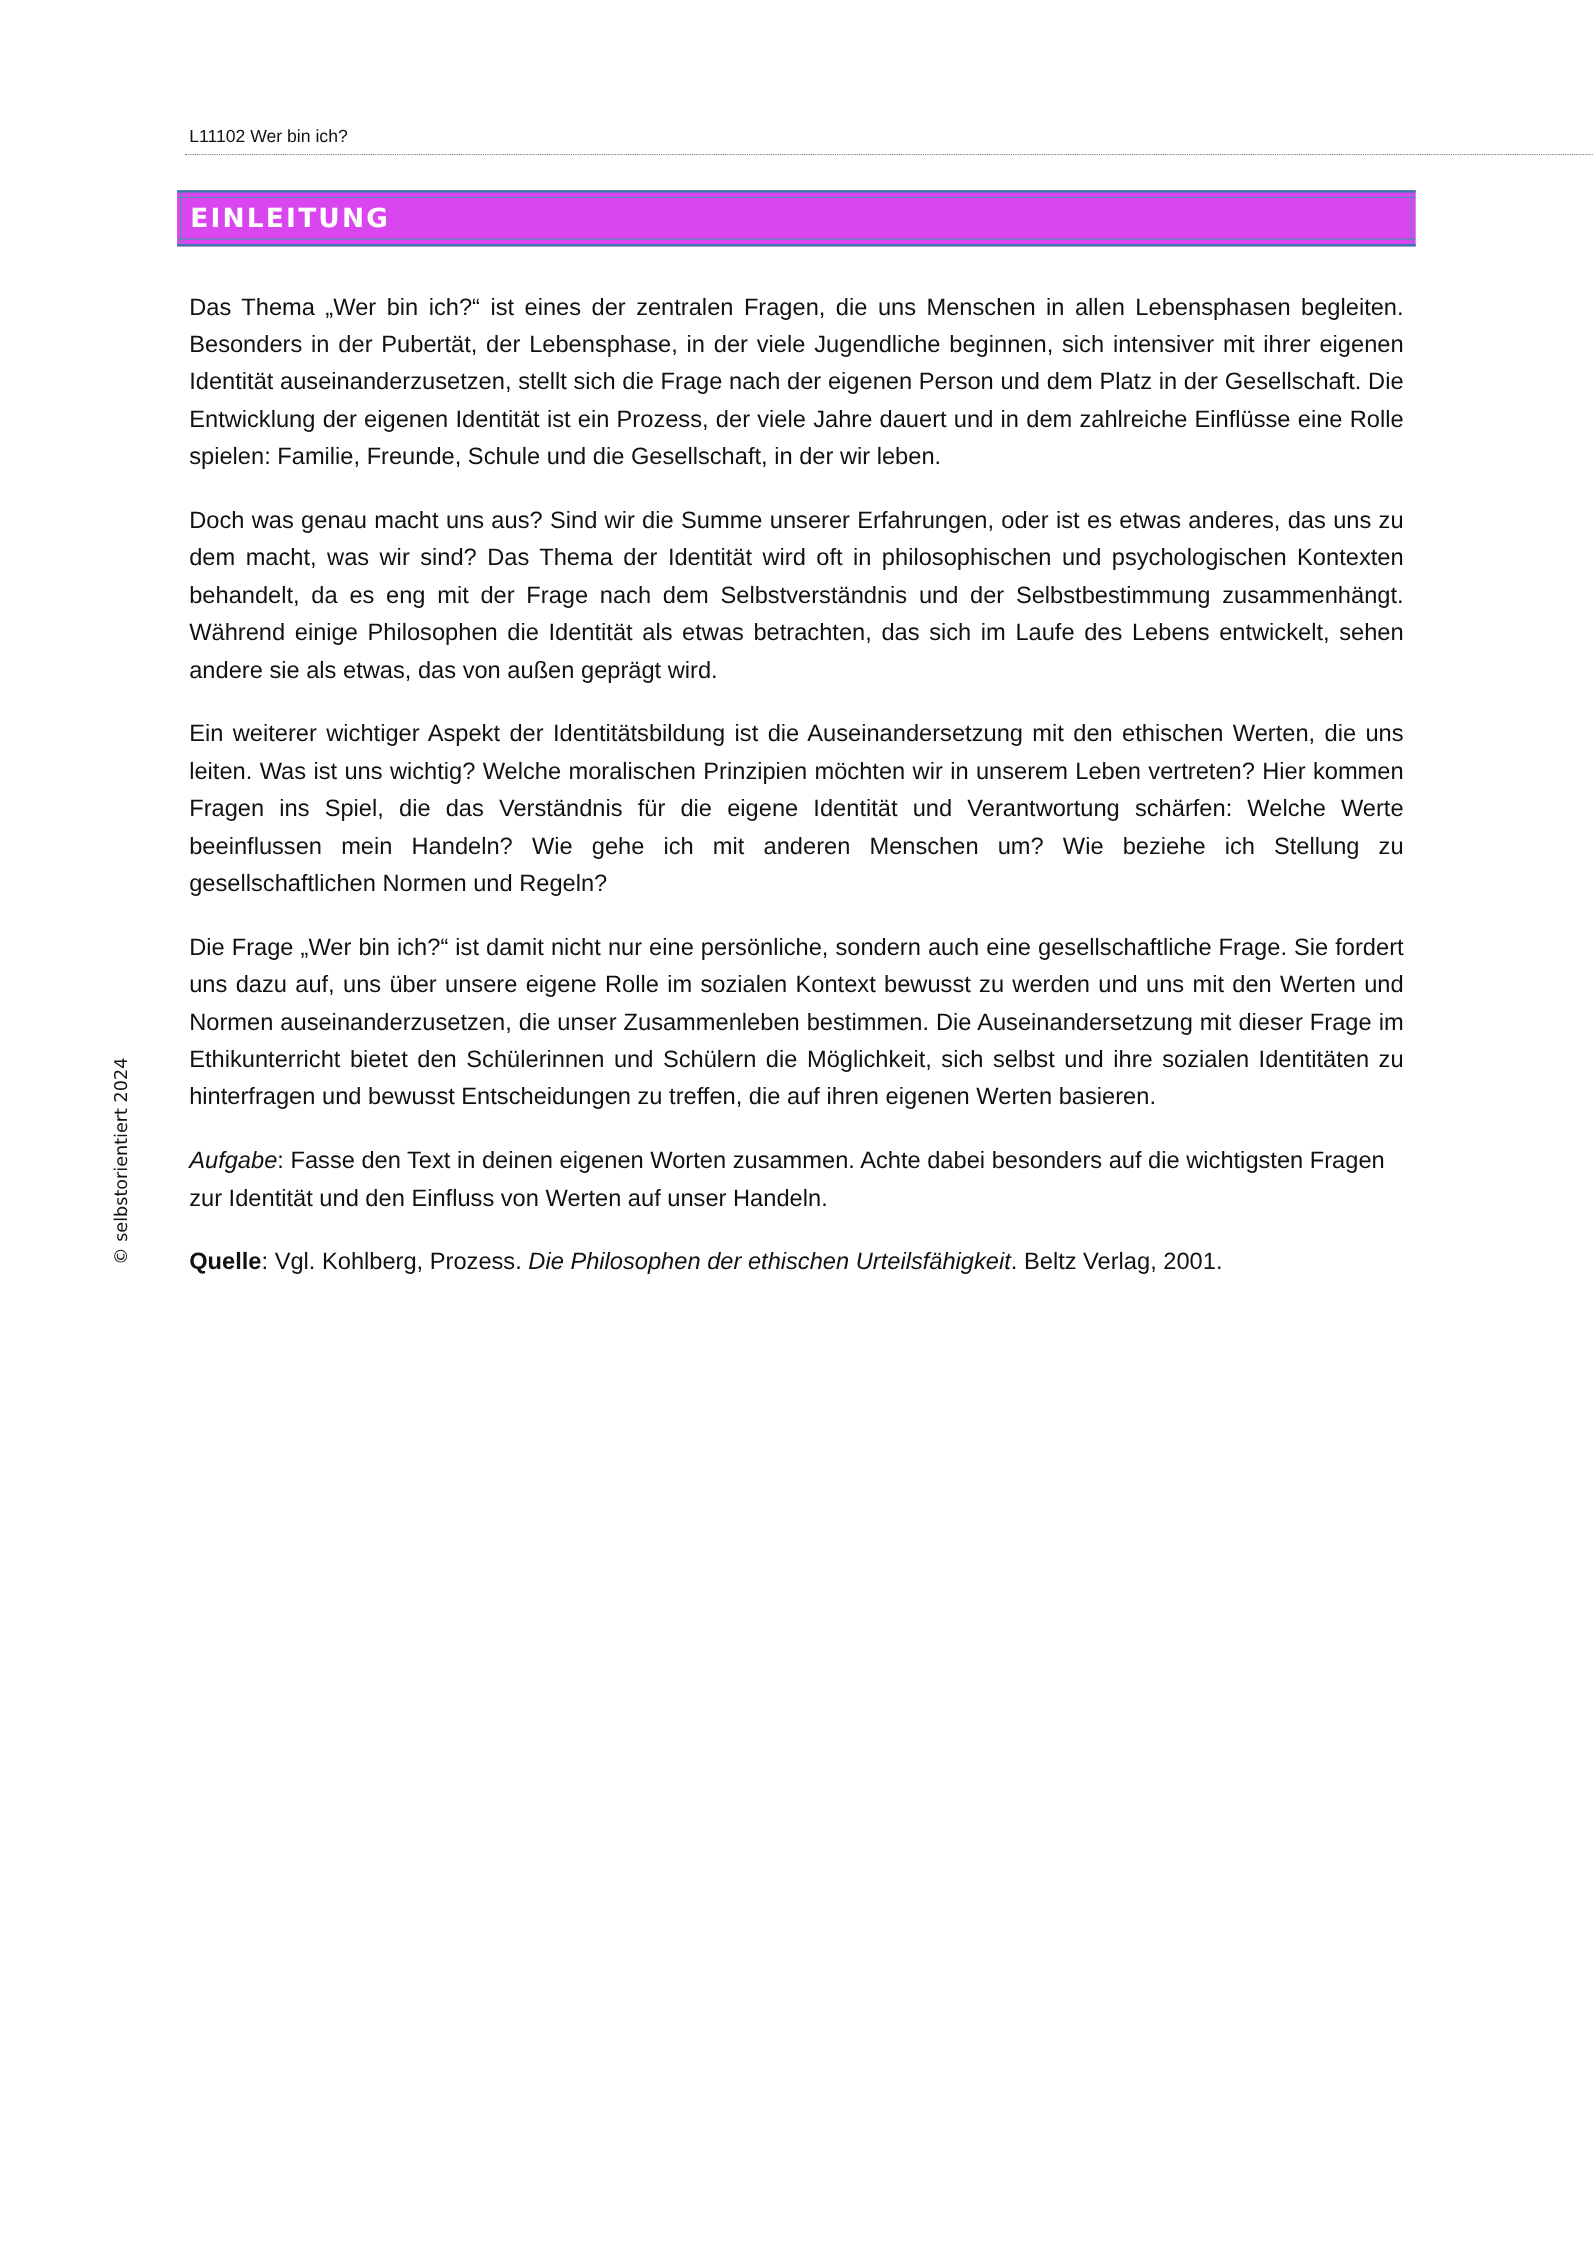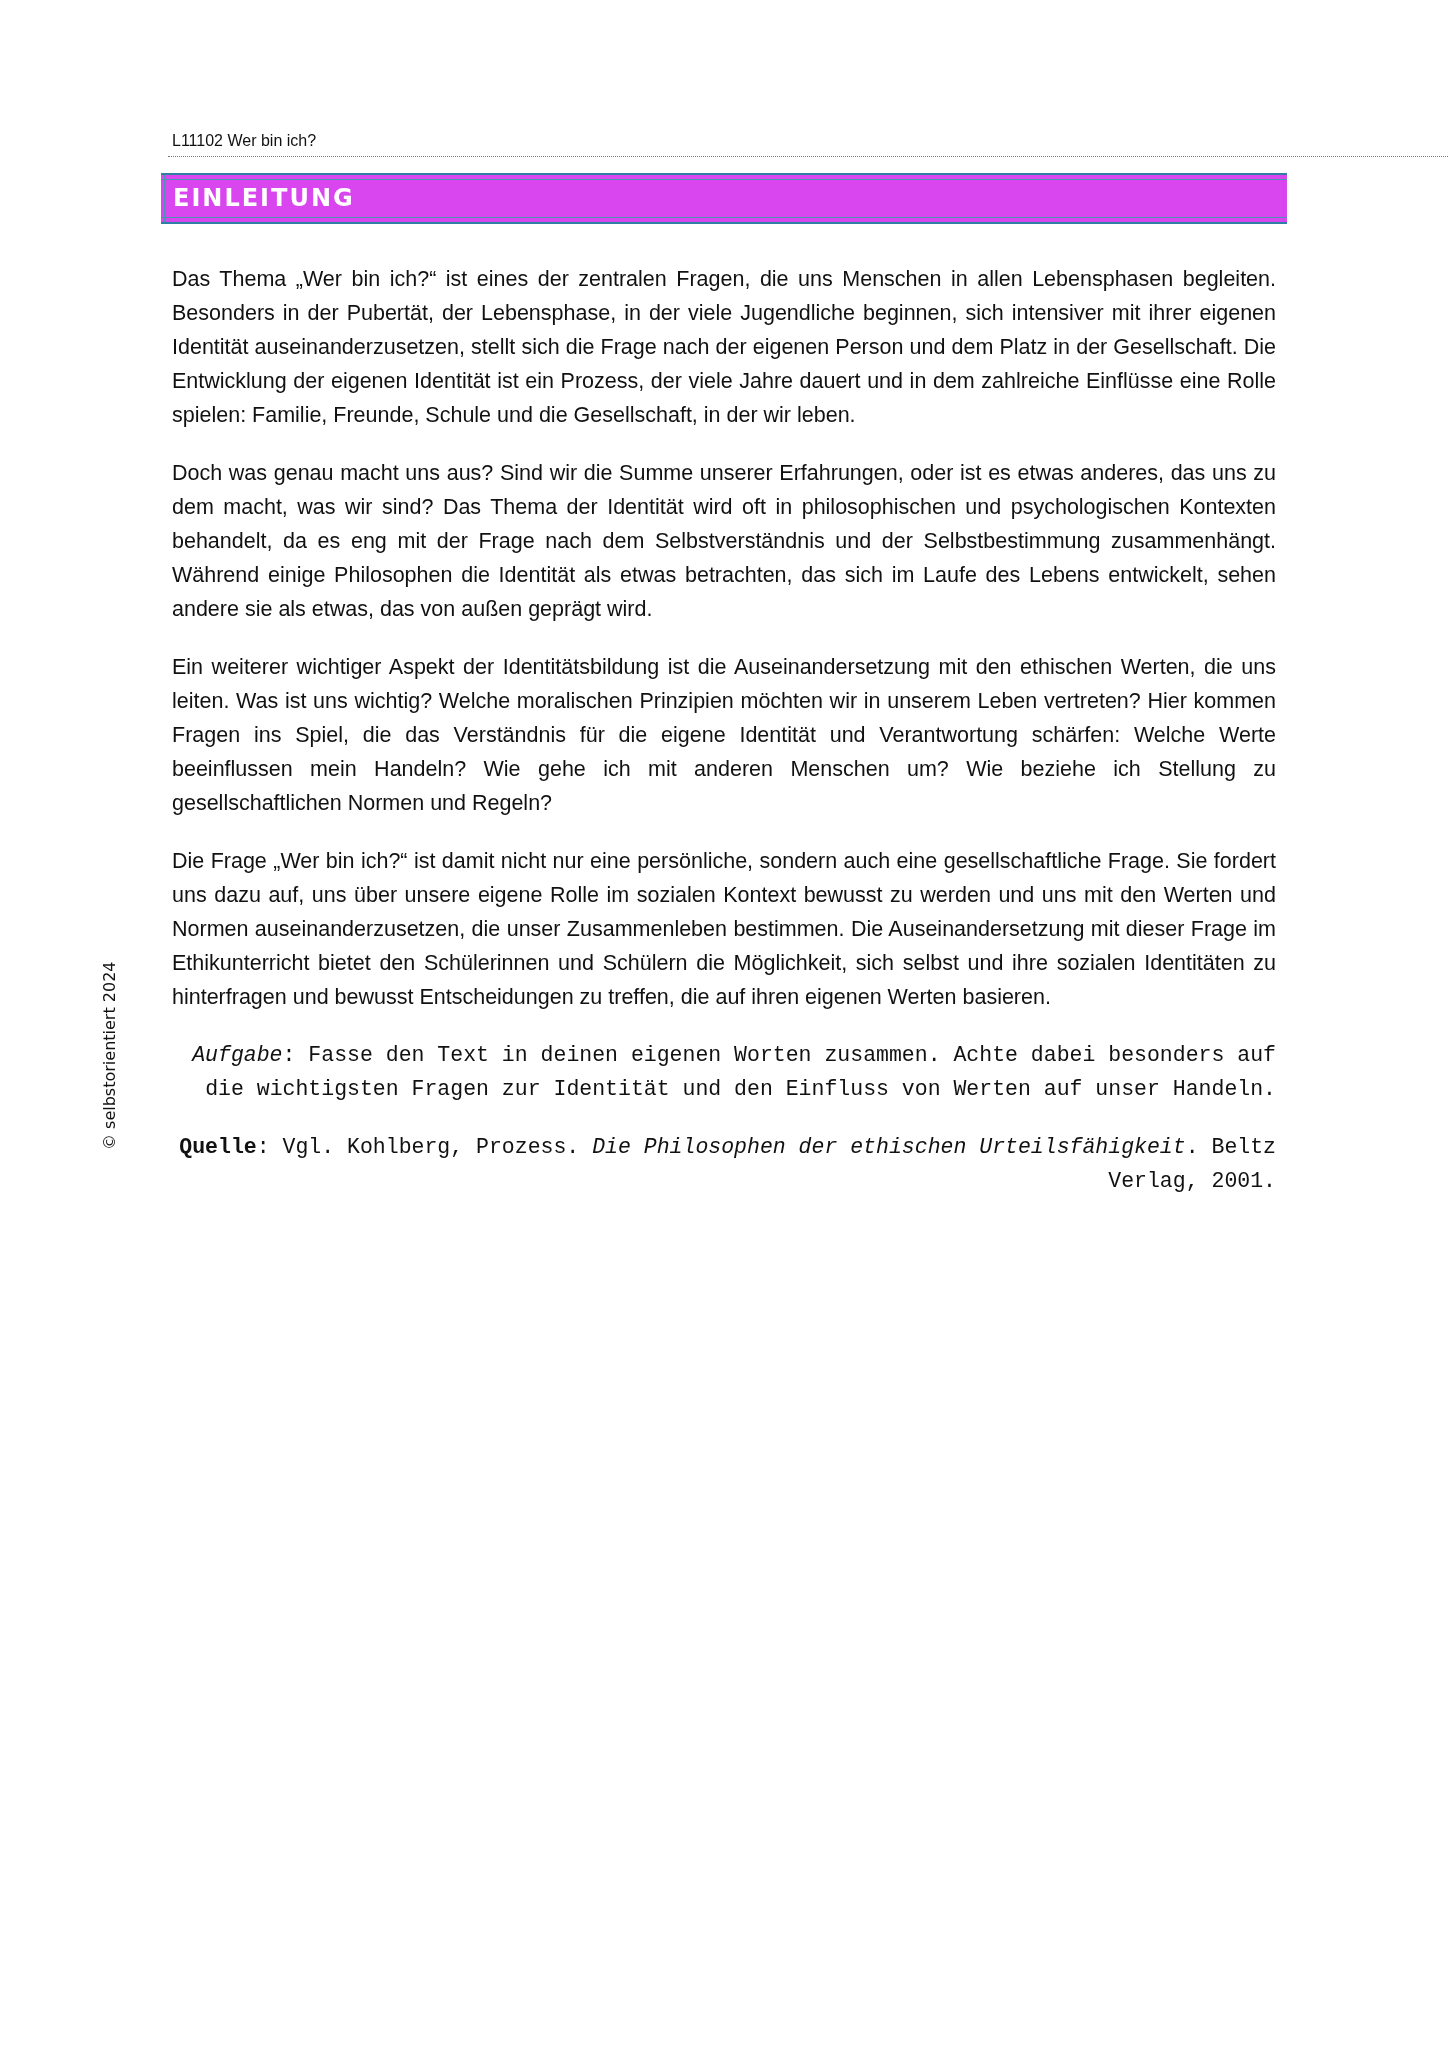--- a/index.html
+++ b/index.html
@@ -1,37 +1,37 @@
 <!DOCTYPE html>
 <html><head>
 <meta charset="utf-8">
 <style>
   html, body { margin: 0; padding: 0; background: #ffffff; }
   body { width: 1448px; height: 2048px; position: relative; overflow: hidden;
          font-family: "Liberation Sans", sans-serif; color: #111111; }
 
-  .page-header { position: absolute; left: 168px; top: 130px; width: 1280px; height: 26px;
+  .page-header { position: absolute; left: 168px; top: 114px; width: 1280px; height: 26px;
                  border-bottom: 1px dotted #777; }
   .page-header .doc-title { position: absolute; left: 4px; top: 2px; font-size: 16px; color: #111; }
 
   .section-bar { position: absolute; left: 161px; top: 173px; width: 1126px; height: 51px;
                  background: #d946ef; box-sizing: border-box;
                  border-top: 2px solid #2f7ea3; border-bottom: 2px solid #2f7ea3; padding-left: 18px; }
   .section-bar::before { content: ""; position: absolute; left: 0; right: 0; top: 4px; height: 1px; background: #4c92b3; }
   .section-bar::after  { content: ""; position: absolute; left: 0; right: 0; bottom: 4px; height: 1px; background: #4c92b3; }
   .section-bar .bar-edge { position: absolute; top: 0; bottom: 0; width: 1px; background: #4c92b3; }
   .section-bar .bar-edge.l { left: 3px; }
   .section-bar .bar-edge.r { right: 3px; }
   .section-bar .section-title { position: absolute; left: 12px; top: 9px; color: #ffffff; font-weight: bold;
                  font-size: 24px; letter-spacing: 2px; font-family: "DejaVu Sans", sans-serif; }
 
   .body-text { position: absolute; left: 172px; top: 246px; width: 1104px; font-size: 21.5px;
                line-height: 34px; text-align: justify; }
   .body-text p { margin: 16px 0 24px 0; }
-  .body-text .last-line-left { text-align: right; font-family: Liberation Mono, monospace; }
+  .body-text .last-line-left { text-align: left; }
 
   .side-note { position: absolute; left: 100px; top: 1150px; transform-origin: 0 0; transform: rotate(-90deg);
                font-size: 16px; color: #111; white-space: nowrap; font-family: "DejaVu Sans", sans-serif; }
 </style>
 </head>
 <body>
 
 <div class="page-header">
   <span class="doc-title">L11102 Wer bin ich?</span>
 

